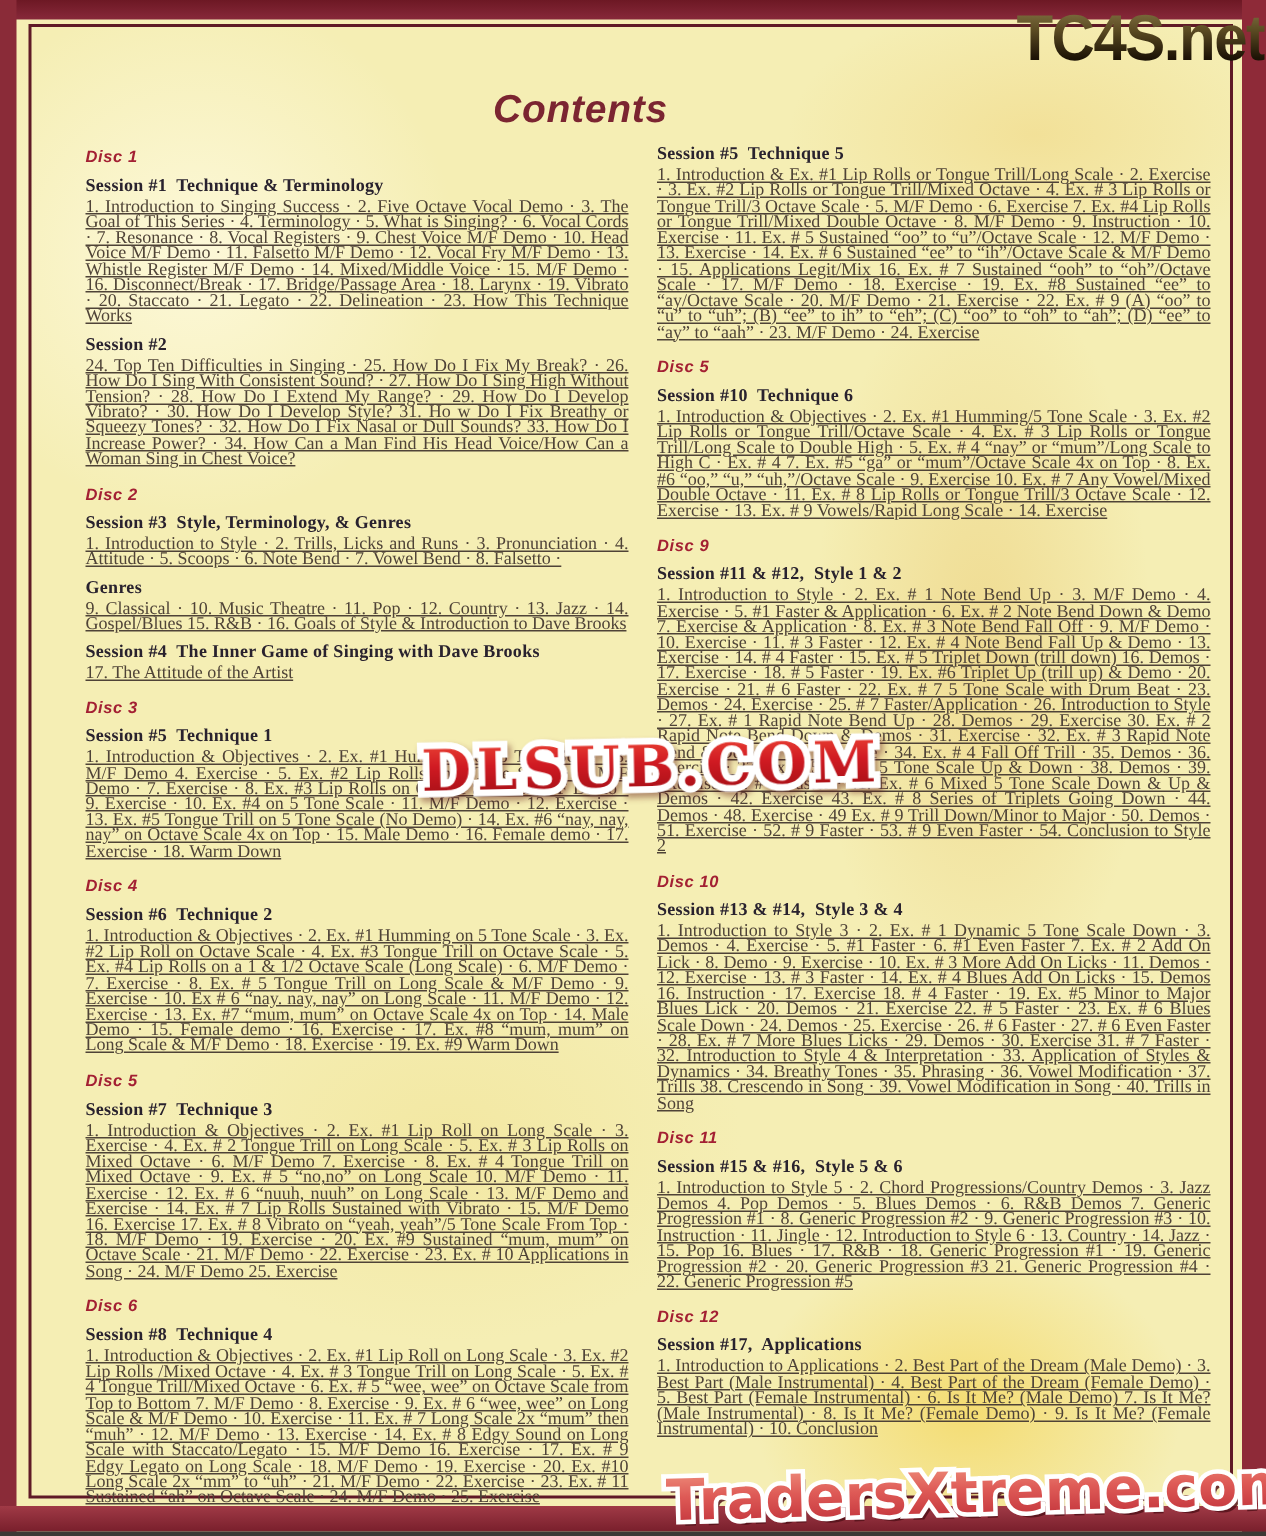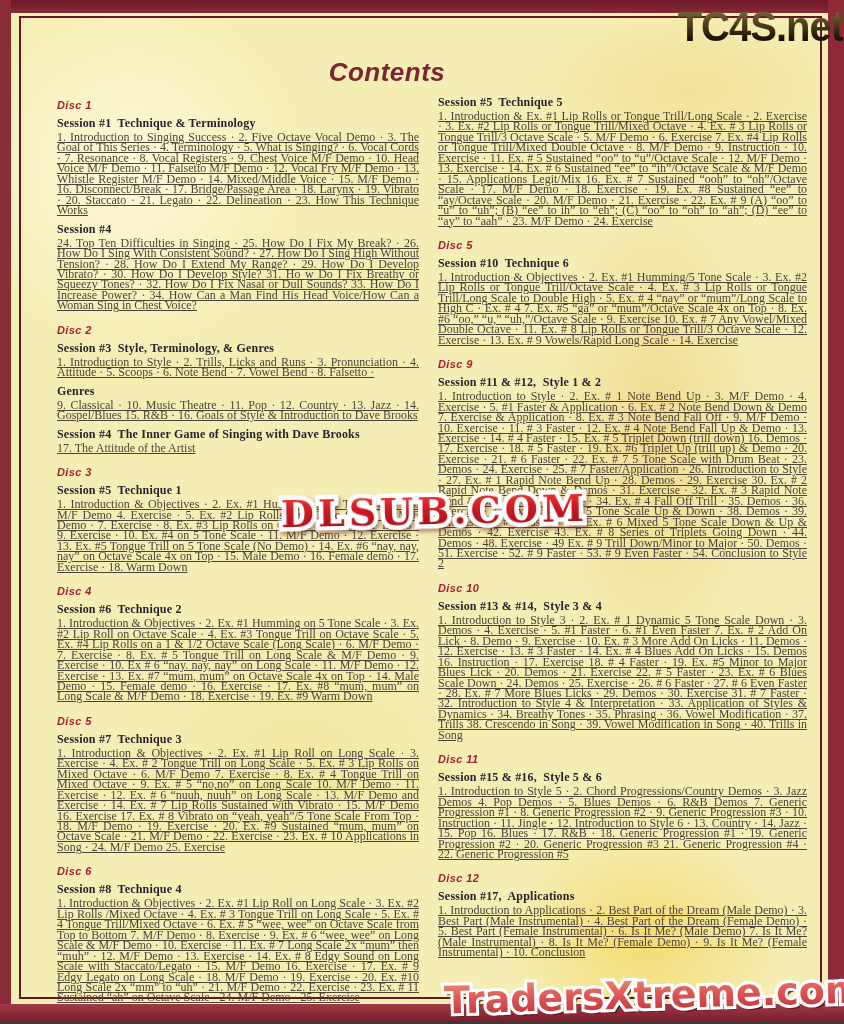--- a/index.html
+++ b/index.html
@@ -102,21 +102,21 @@
 
 <h1 class="page-title">Contents</h1>
 
 <div class="wm wm-tc4s">TC4S.net</div>
 
 <div class="col col-left">
     <section class="disc">
       <h2 class="disc-heading">Disc 1</h2>
       <h3 class="session-heading">Session #1  Technique &amp; Terminology</h3>
       <p class="track-list">1. Introduction to Singing Success · 2. Five Octave Vocal Demo · 3. The Goal of This Series · 4. Terminology · 5. What is Singing? · 6. Vocal Cords · 7. Resonance · 8. Vocal Registers · 9. Chest Voice M/F Demo · 10. Head Voice M/F Demo · 11. Falsetto M/F Demo · 12. Vocal Fry M/F Demo · 13. Whistle Register M/F Demo · 14. Mixed/Middle Voice · 15. M/F Demo · 16. Disconnect/Break · 17. Bridge/Passage Area · 18. Larynx · 19. Vibrato · 20. Staccato · 21. Legato · 22. Delineation · 23. How This Technique Works</p>
-      <h3 class="session-heading">Session #4</h3>
+      <h3 class="session-heading">Session #2</h3>
       <p class="track-list">24. Top Ten Difficulties in Singing · 25. How Do I Fix My Break? · 26. How Do I Sing With Consistent Sound? · 27. How Do I Sing High Without Tension? · 28. How Do I Extend My Range? · 29. How Do I Develop Vibrato? · 30. How Do I Develop Style? 31. Ho w Do I Fix Breathy or Squeezy Tones? · 32. How Do I Fix Nasal or Dull Sounds? 33. How Do I Increase Power? · 34. How Can a Man Find His Head Voice/How Can a Woman Sing in Chest Voice?</p>
     </section>
     <section class="disc">
       <h2 class="disc-heading">Disc 2</h2>
       <h3 class="session-heading">Session #3  Style, Terminology, &amp; Genres</h3>
       <p class="track-list">1. Introduction to Style · 2. Trills, Licks and Runs · 3. Pronunciation · 4. Attitude · 5. Scoops · 6. Note Bend · 7. Vowel Bend · 8. Falsetto ·</p>
       <h3 class="session-heading">Genres</h3>
       <p class="track-list">9. Classical · 10. Music Theatre · 11. Pop · 12. Country · 13. Jazz · 14. Gospel/Blues 15. R&amp;B · 16. Goals of Style &amp; Introduction to Dave Brooks</p>
       <h3 class="session-heading">Session #4  The Inner Game of Singing with Dave Brooks</h3>
       <p class="track-list">17. The Attitude of the Artist</p>

